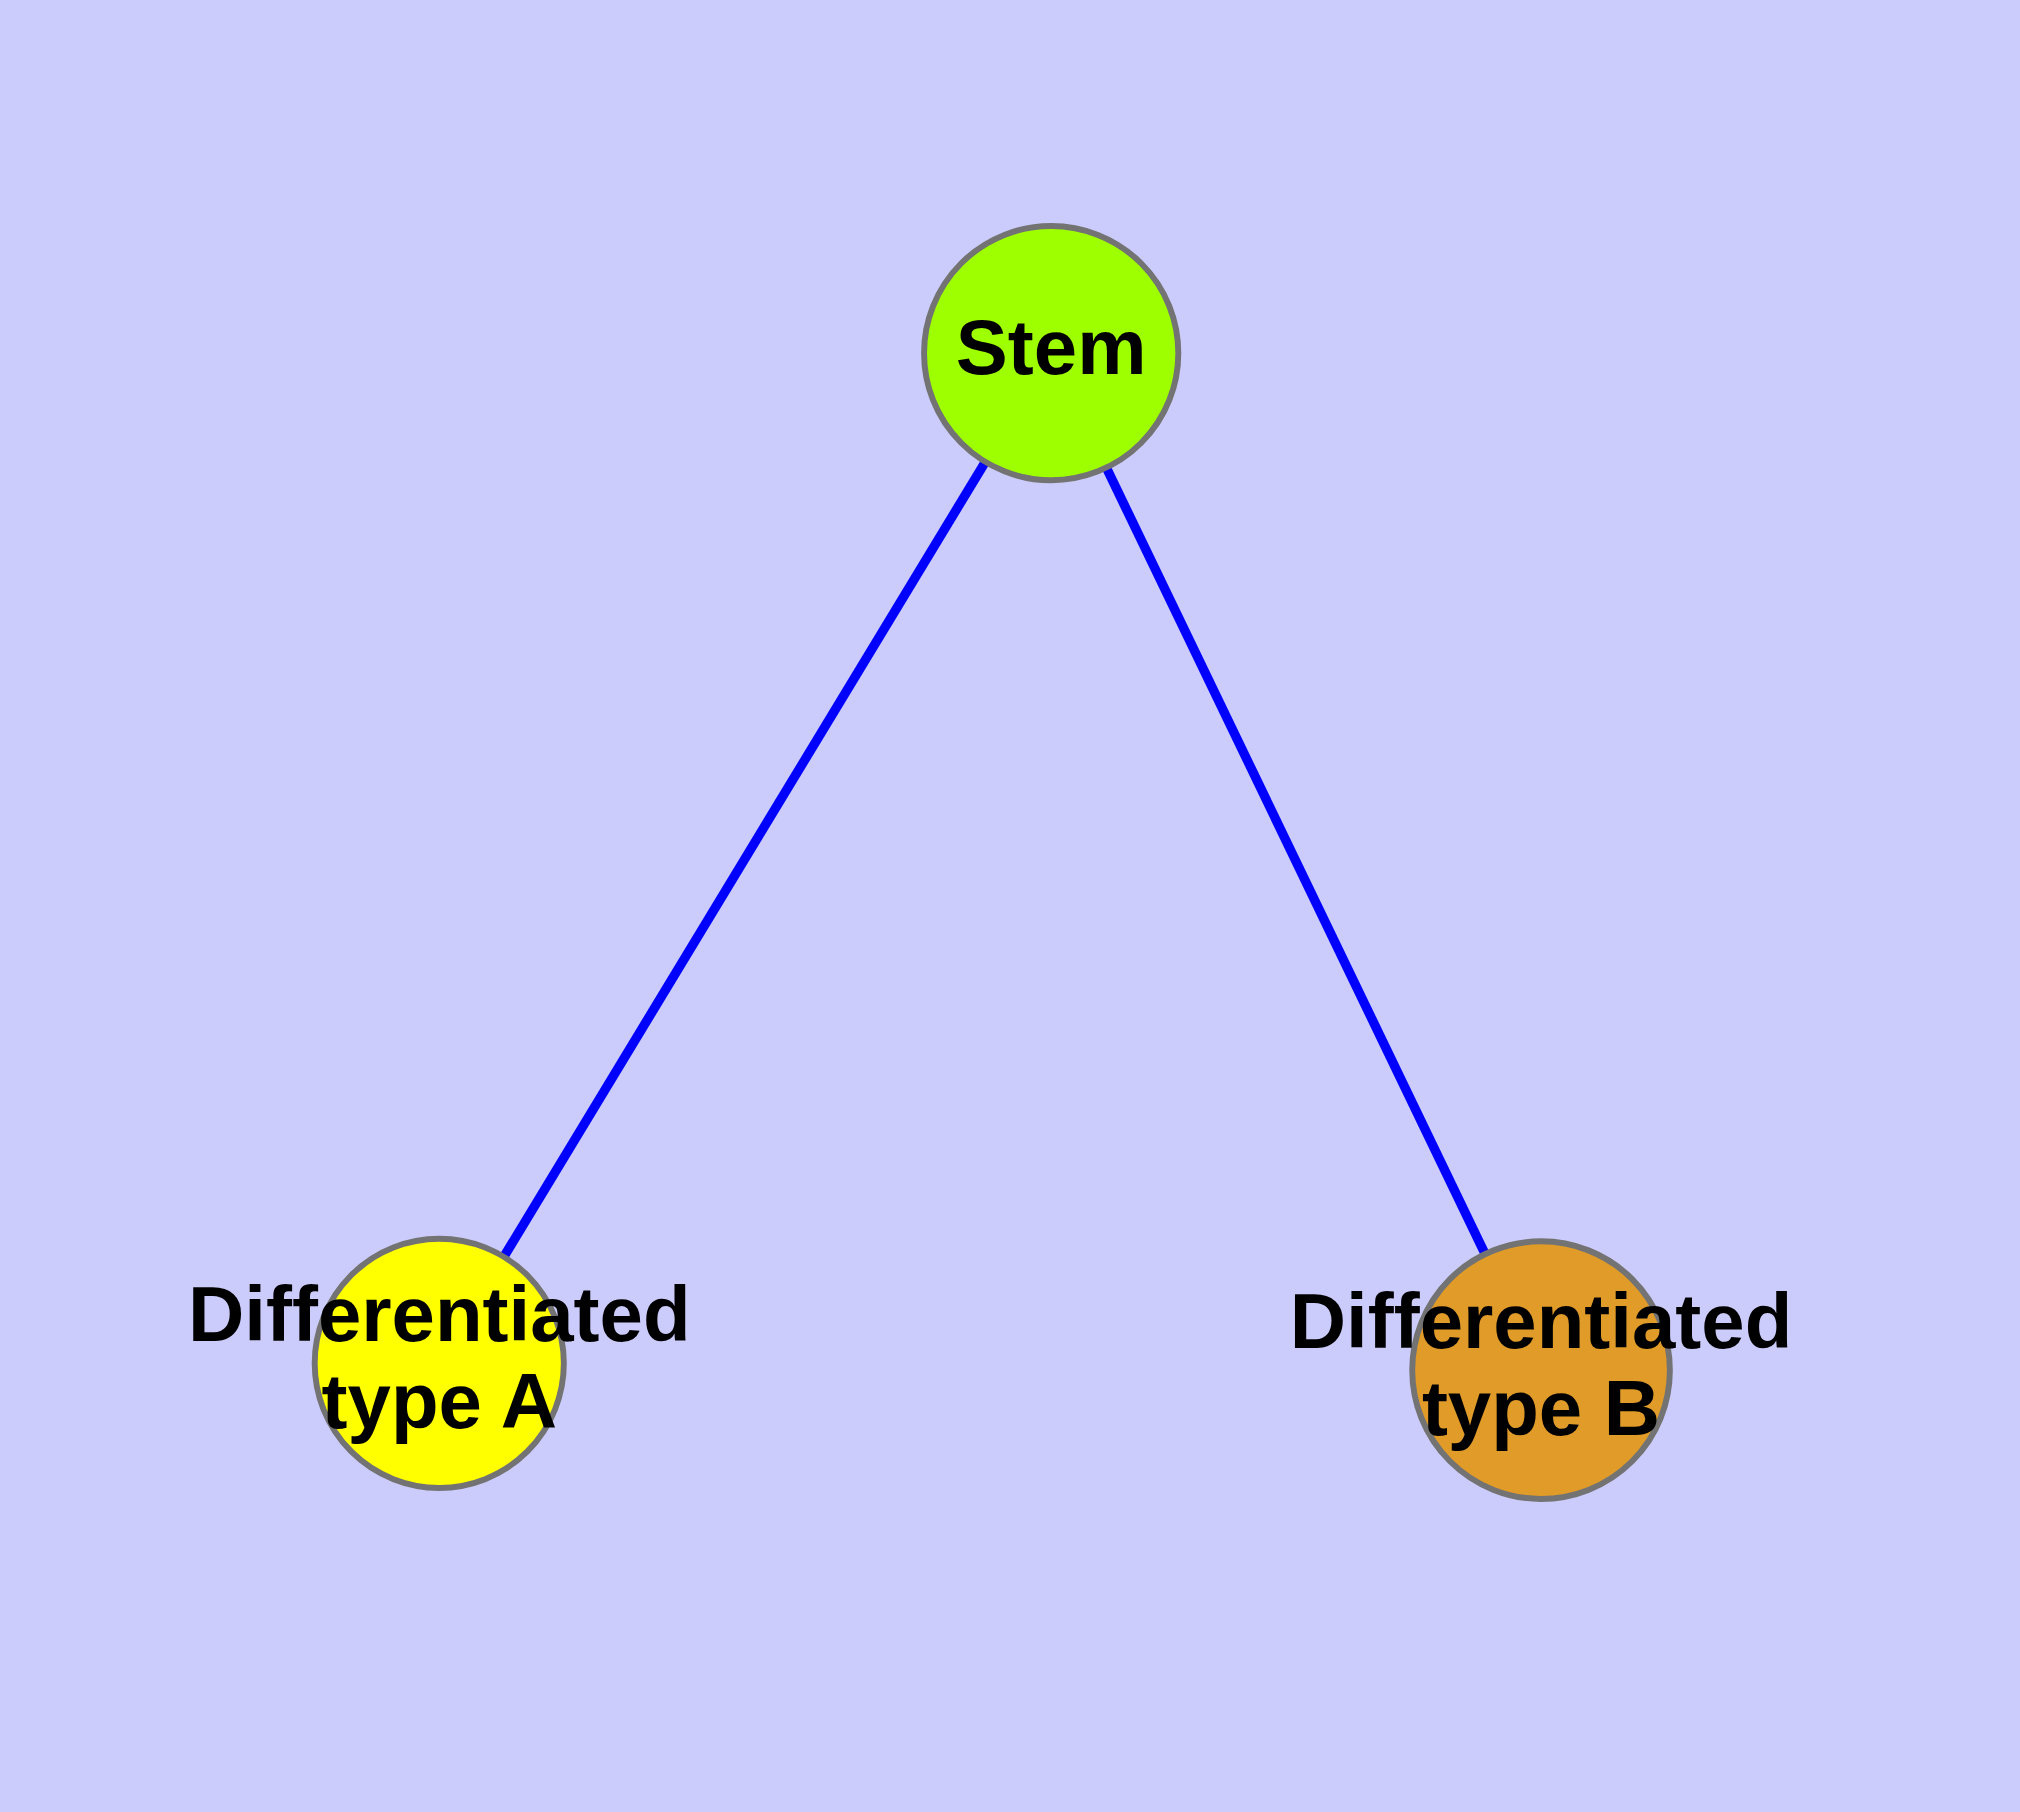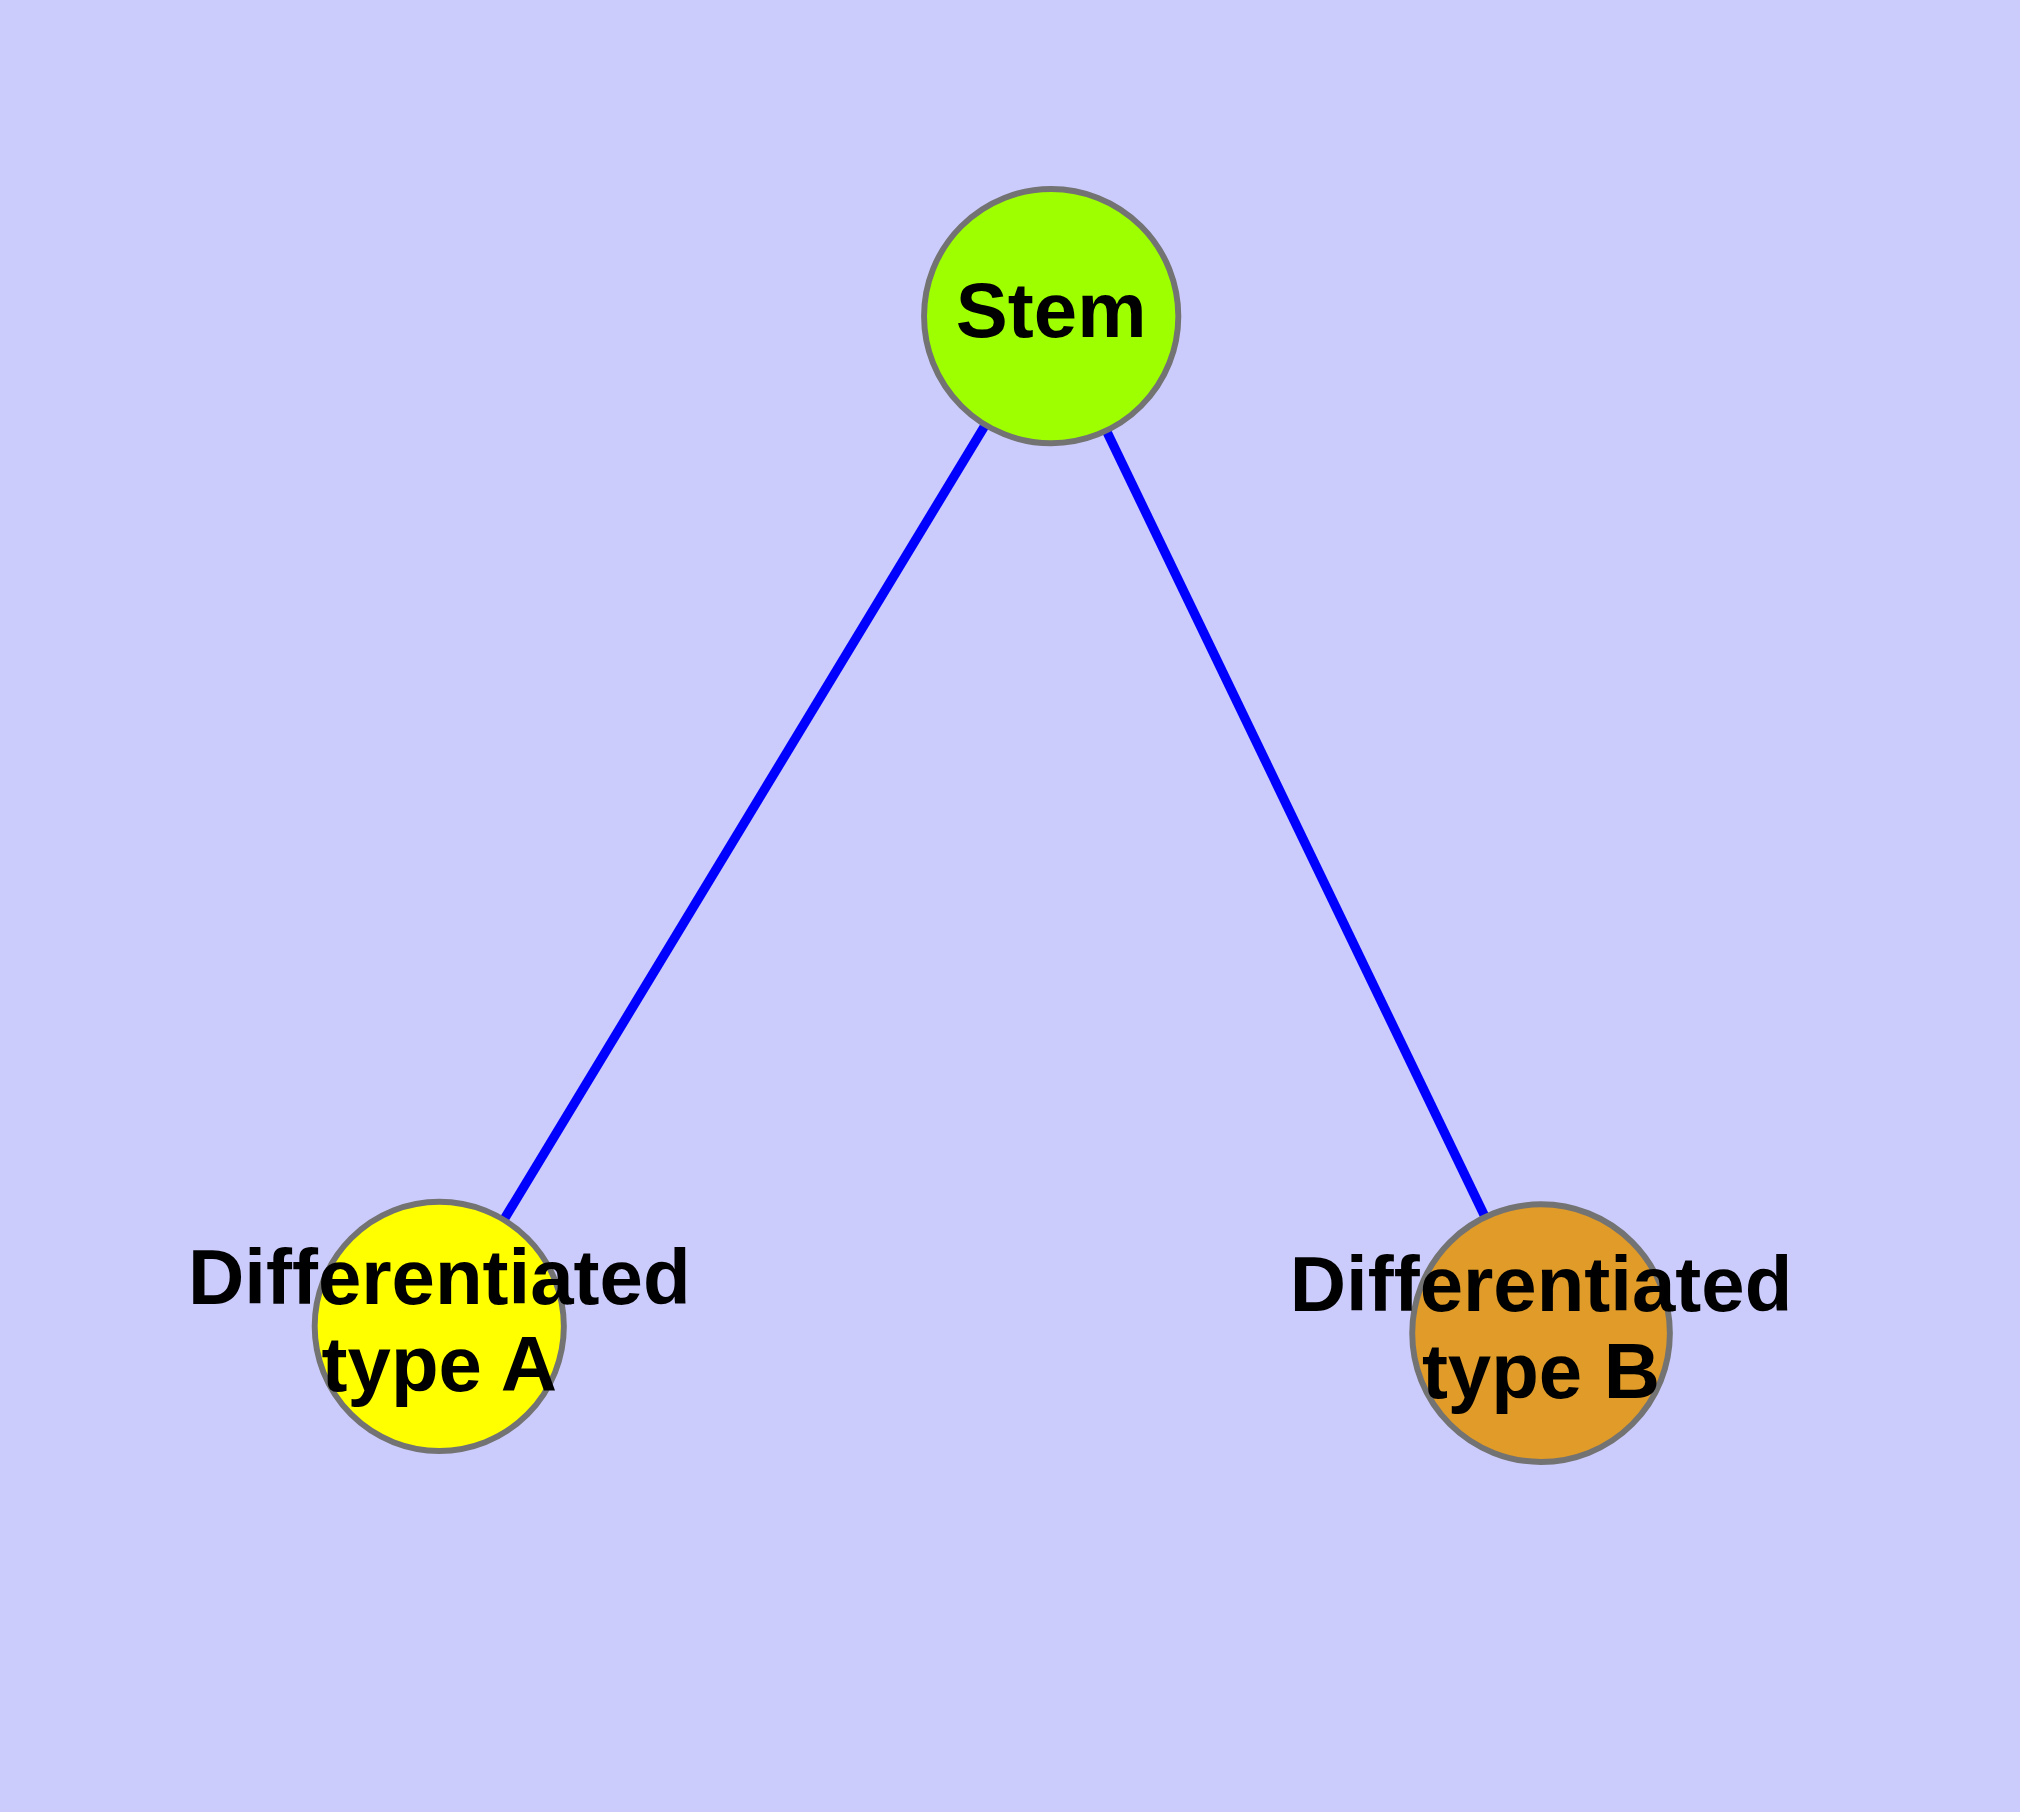--- a/index.html
+++ b/index.html
@@ -8,20 +8,21 @@
     padding: 0;
     background: #ccccfc;
   }
   #stage {
     position: relative;
     width: 2021px;
     height: 1756px;
     background: #ccccfc;
     overflow: hidden;
     font-family: "Liberation Sans", "DejaVu Sans", sans-serif;
+    margin-top: 37px;
   }
   #graph-svg {
     position: absolute;
     left: 0;
     top: 0;
     width: 2021px;
     height: 1812px;
     display: block;
   }
   .node-label {

